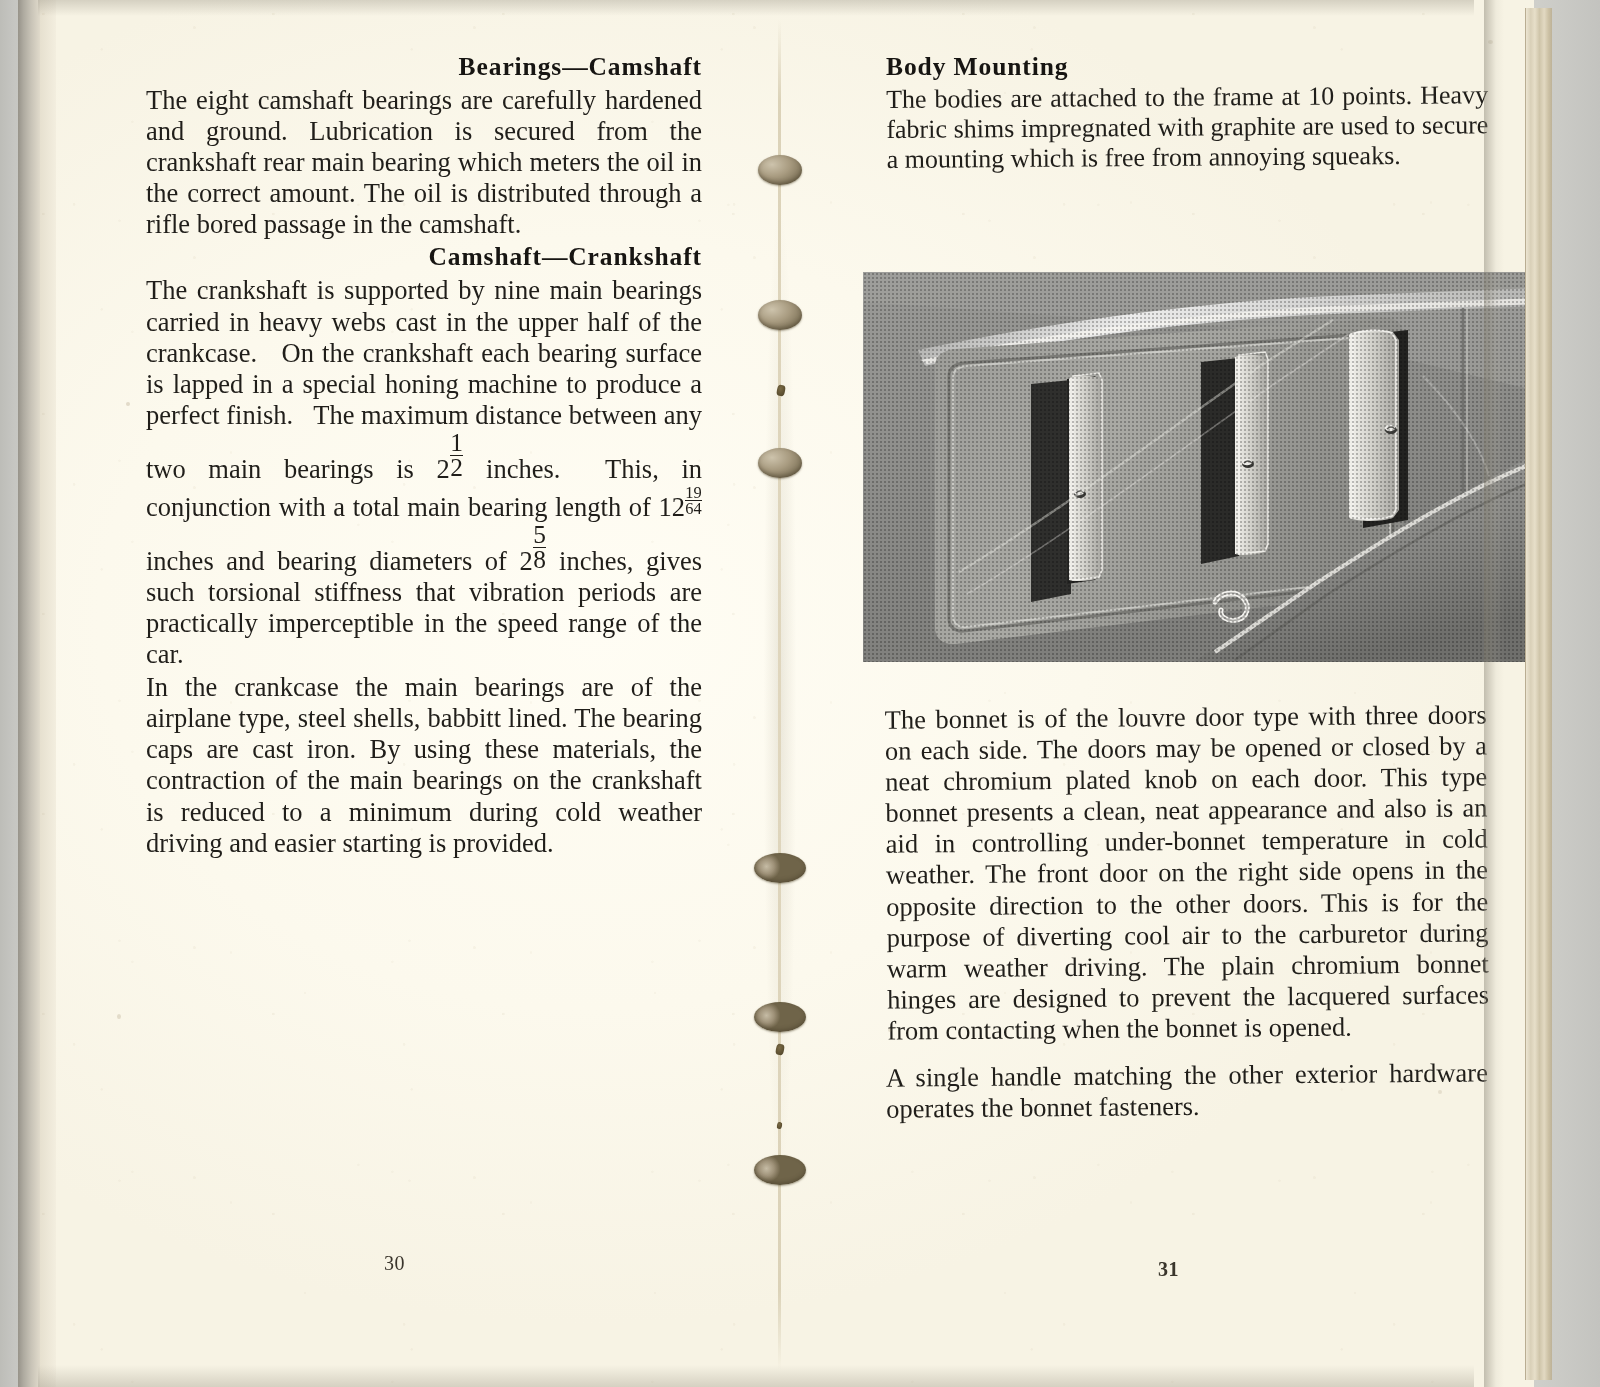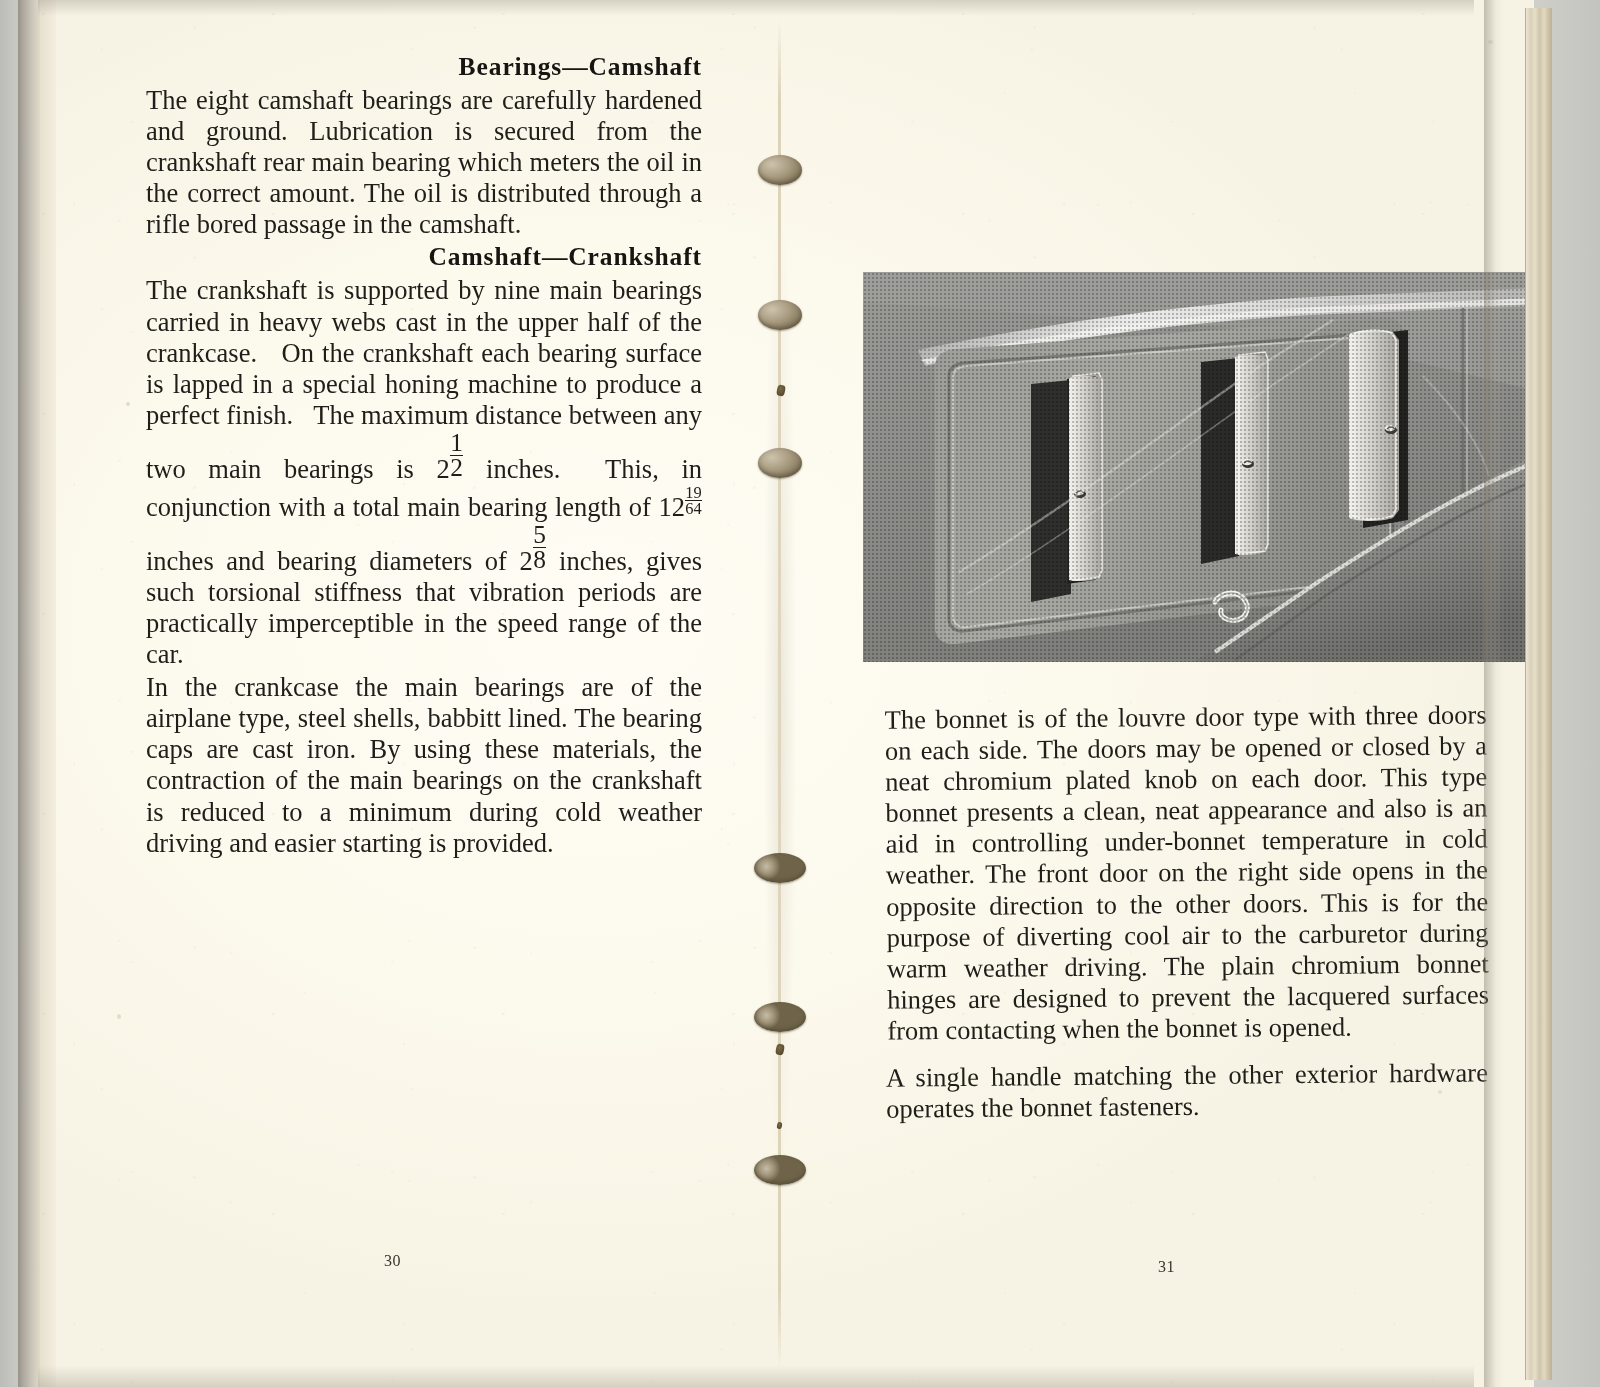--- a/index.html
+++ b/index.html
@@ -243,26 +243,26 @@
       radial-gradient(circle, rgba(20,20,20,.30) 0.8px, rgba(255,255,255,0) 1.2px);
     background-size: 4px 4px;
     mix-blend-mode: multiply;
     opacity: .85;
   }
   .photo-svg { display:block; width:678px; height:390px; }
 
   
   .folio {
     position: absolute;
-    font-size: 16px;
+    font-size: 20px;
     color: #3a352c;
     letter-spacing: .5px;
   }
   .folio-left  { left: 366px;  top: 1252px; }
-  .folio-right { left: 1140px; top: 1258px; }
+  .folio-right { left: 1140px; top: 1258px; font-weight: bold; }
 
   
   .speck {
     position: absolute;
     background: rgba(150,130,95,.5);
     border-radius: 50%;
   }
 </style>
 </head>
 <body>
@@ -305,20 +305,24 @@
       <div class="staple" style="left:-2px;  top:300px;"></div>
       <div class="nick" style="left:17px;  top:385px;"></div>
       <div class="staple" style="left:-2px;  top:448px;"></div>
       <div class="staple dbl" style="left:-6px;  top:853px;"></div>
       <div class="staple dbl" style="left:-6px;  top:1002px;"></div>
       <div class="nick" style="left:16px;  top:1044px;"></div>
       <div class="staple dbl" style="left:-6px;  top:1155px;"></div>
       <div class="nick" style="left:17px; top:1122px; width:5px; height:7px;"></div>
     </div>
 
+    <div class="col col-right">
+      <h2 class="section-head head-r">Body Mounting</h2>
+      <p class="body skewed">The bodies are attached to the frame at 10 points. Heavy fabric shims impregnated with graphite are used to secure a mounting which is free from annoying squeaks.</p>
+    </div>
 
     <div class="photo-wrap">
       <svg class="photo-svg" viewBox="0 0 678 390" preserveAspectRatio="none">
         <defs>
           <linearGradient id="bg" x1="0" y1="0" x2="0.3" y2="1">
             <stop offset="0" stop-color="#9a9a97"></stop>
             <stop offset="0.5" stop-color="#8e8e8b"></stop>
             <stop offset="1" stop-color="#7e7e7b"></stop>
           </linearGradient>
           <linearGradient id="panel" x1="0" y1="0" x2="1" y2="0.4">

